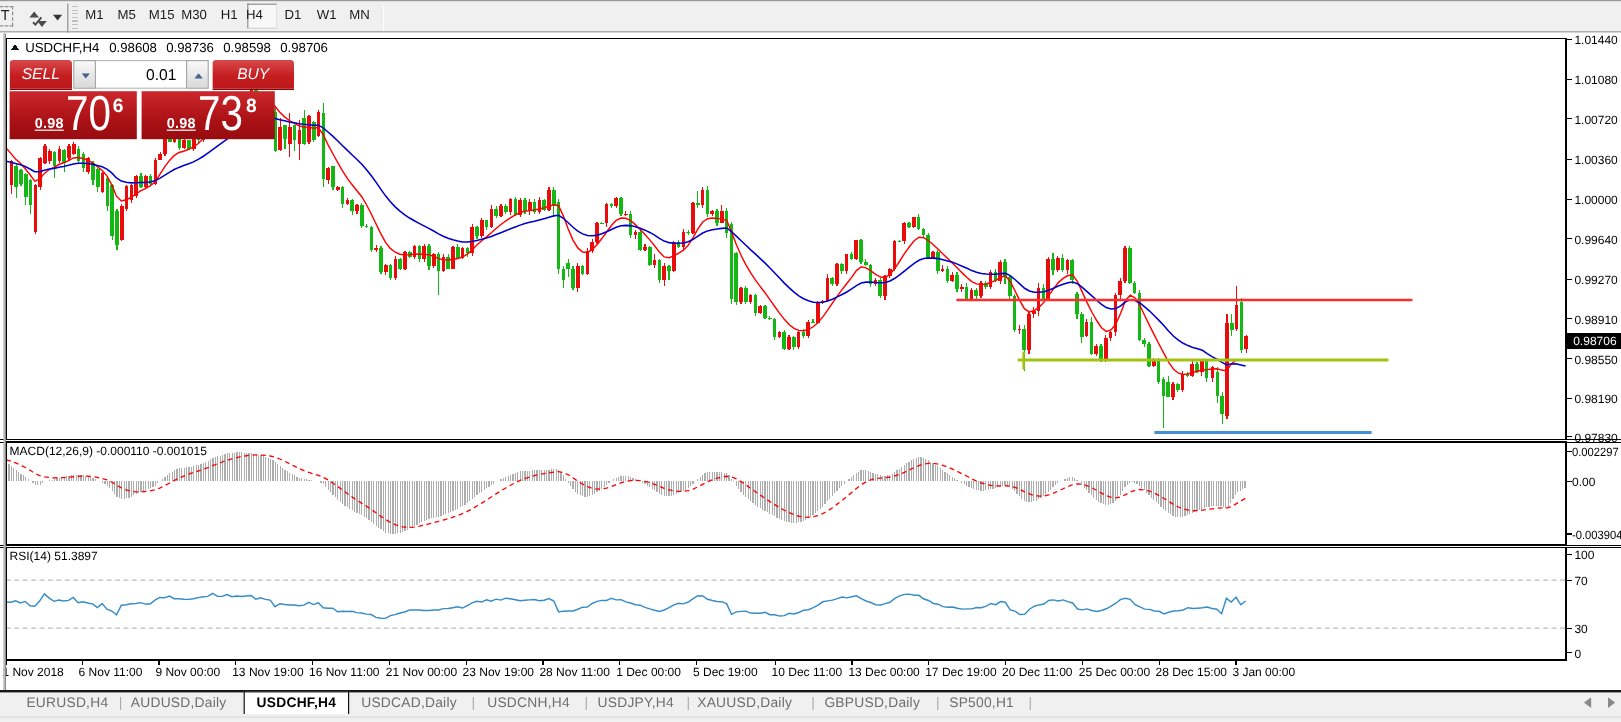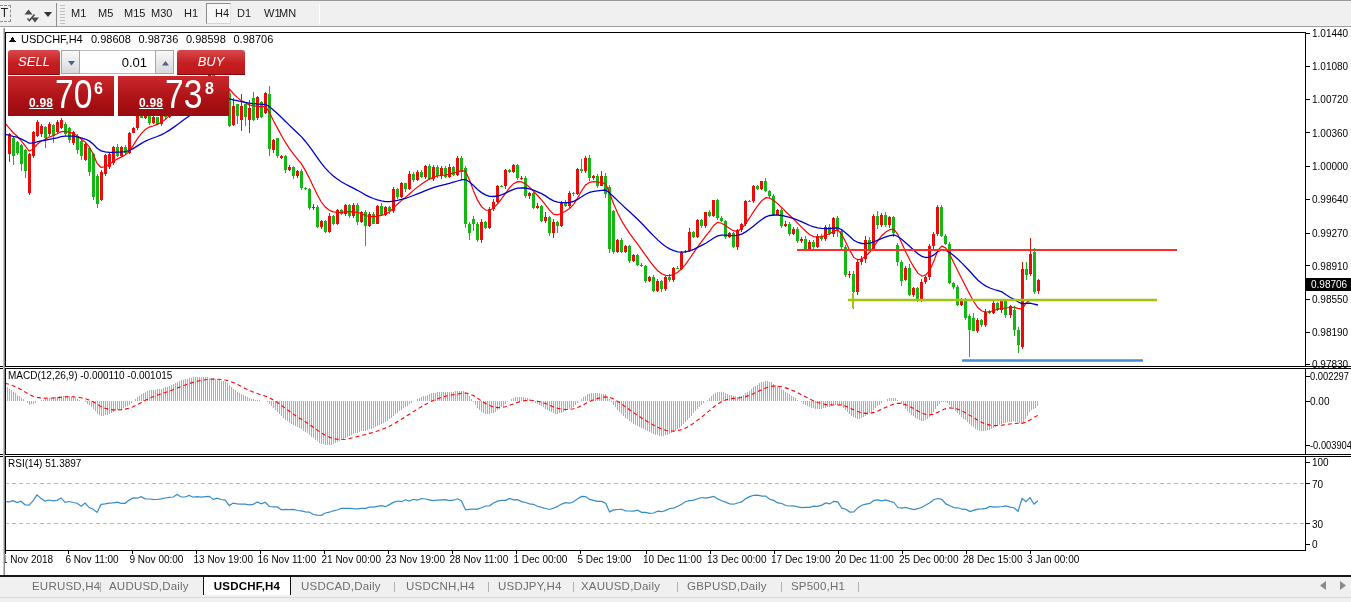--- a/index.html
+++ b/index.html
@@ -1190,24 +1190,24 @@
   <svg style="position:absolute;left:44px;top:11px" width="9" height="6">
       <path d="M0 0 L8 0 L4 5 Z" fill="#333"></path>
     </svg>
   <div id="dots"></div>
   <div id="h4sel"></div>
   <div class="tf" style="left:71px">M1</div>
   <div class="tf" style="left:98px">M5</div>
   <div class="tf" style="left:124px">M15</div>
   <div class="tf" style="left:151px">M30</div>
   <div class="tf" style="left:184px">H1</div>
-  <div class="tf" style="left:215px">H4</div>
+  <div class="tf" style="left:205px">H4</div>
   <div class="tf" style="left:237px">D1</div>
   <div class="tf" style="left:264px">W1</div>
-  <div class="tf" style="left:279px">MN</div>
+  <div class="tf" style="left:291px">MN</div>
   <div id="tsep"></div>
 </div>
 <div id="lborder"></div>
 <div id="panel">
   <div class="btn" style="left:0;width:52px">SELL</div>
   <div class="spin" style="left:53px">
       <svg width="7" height="5">
         <path d="M0 0 L7 0 L3.5 4.5 Z" fill="#46628e"></path>
       </svg>
     </div>
@@ -1223,21 +1223,21 @@
     <span class="pbig" style="left:47px">70</span>
     <span class="psup" style="left:86px">6</span>
   </div>
   <div class="bigbox" style="left:110px;width:111px">
     <span class="p98" style="left:21px">0.98</span>
     <span class="pbig" style="left:47px">73</span>
     <span class="psup" style="left:87px">8</span>
   </div>
 </div>
 <div id="tabbar">
-  <div class="tab" style="left:32px">EURUSD,H4</div>
+  <div class="tab" style="left:22px">EURUSD,H4</div>
   <div class="sep" style="left:99px">|</div>
   <div class="tab" style="left:109px">AUDUSD,Daily</div>
   <div id="activetab">USDCHF,H4</div>
   <div class="tab" style="left:301px">USDCAD,Daily</div>
   <div class="sep" style="left:393px">|</div>
   <div class="tab" style="left:406px">USDCNH,H4</div>
   <div class="sep" style="left:487px">|</div>
   <div class="tab" style="left:498px">USDJPY,H4</div>
   <div class="sep" style="left:572px">|</div>
   <div class="tab" style="left:581px">XAUUSD,Daily</div>

